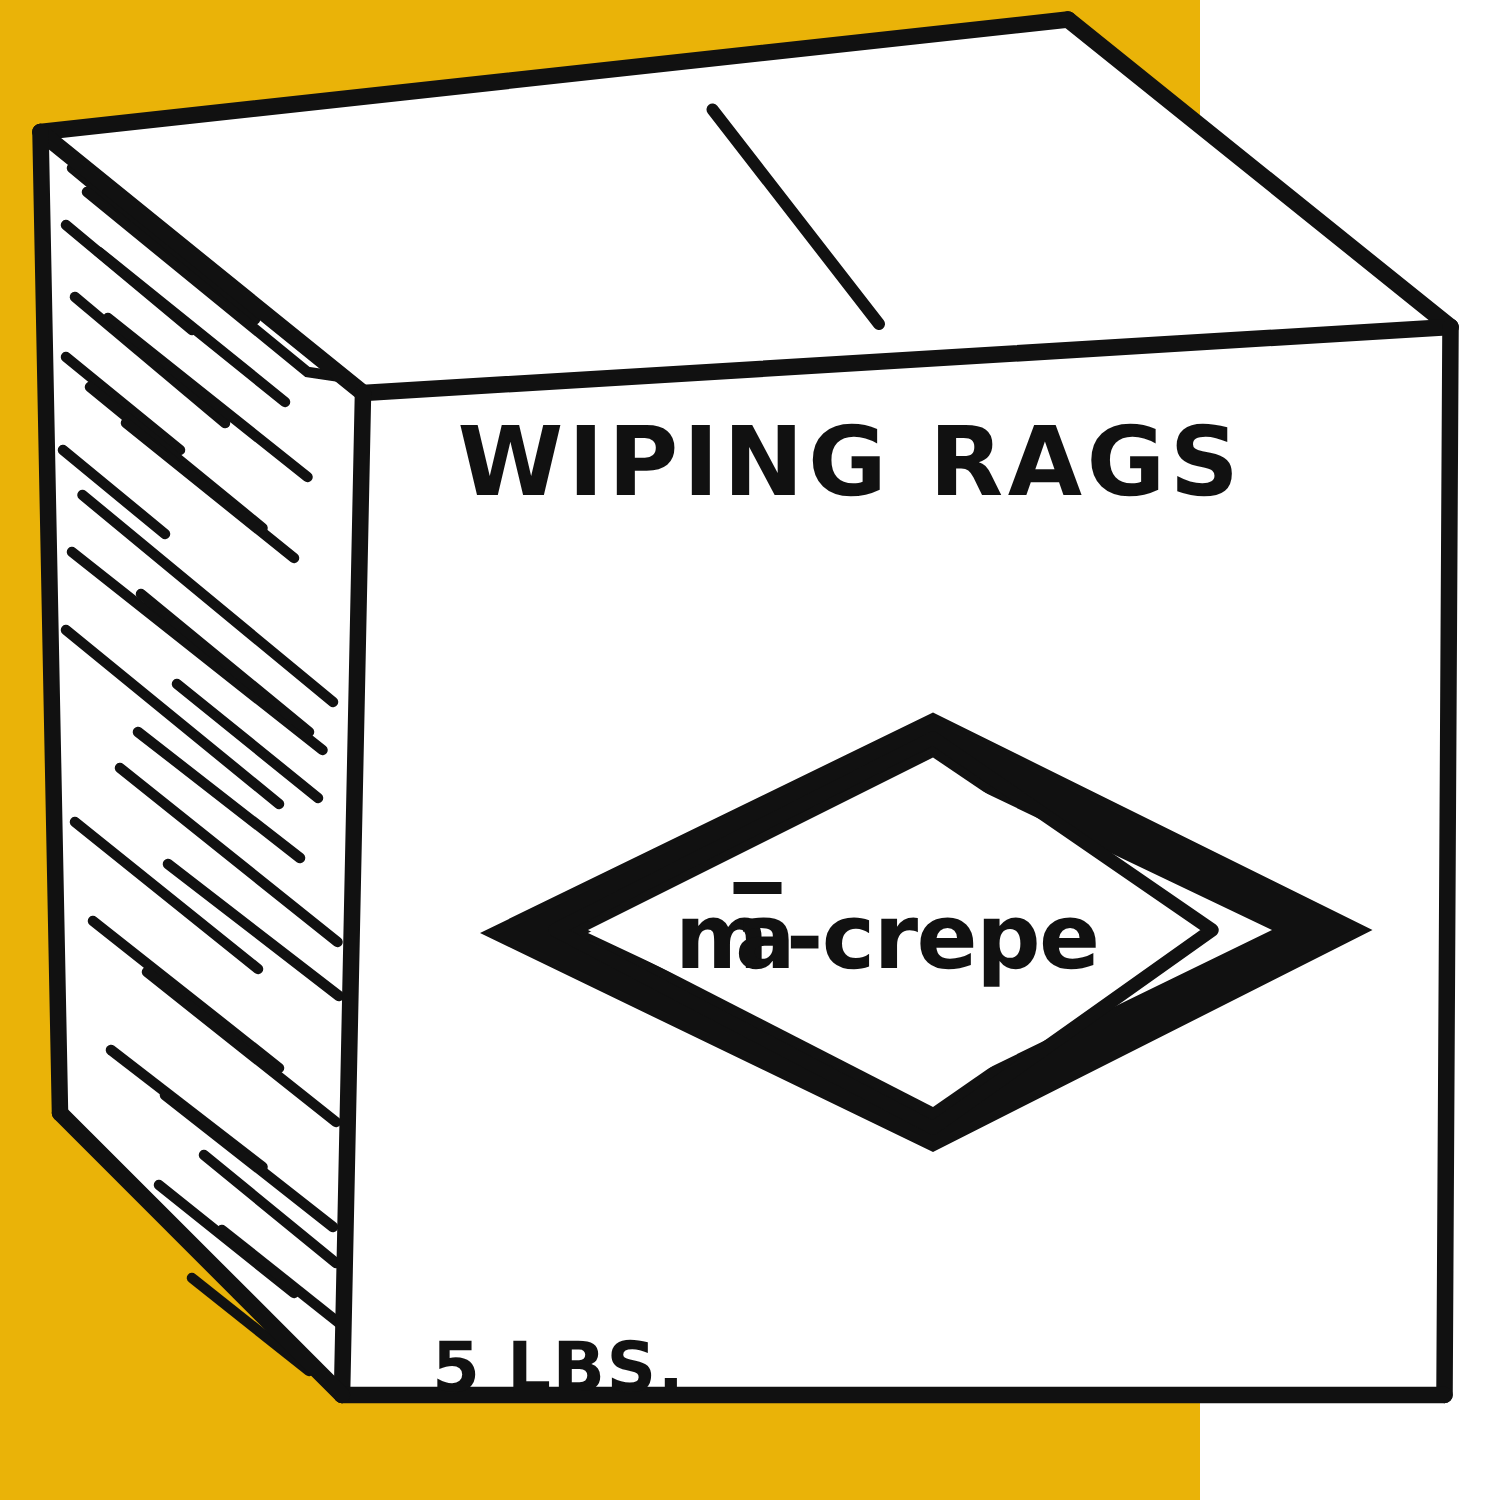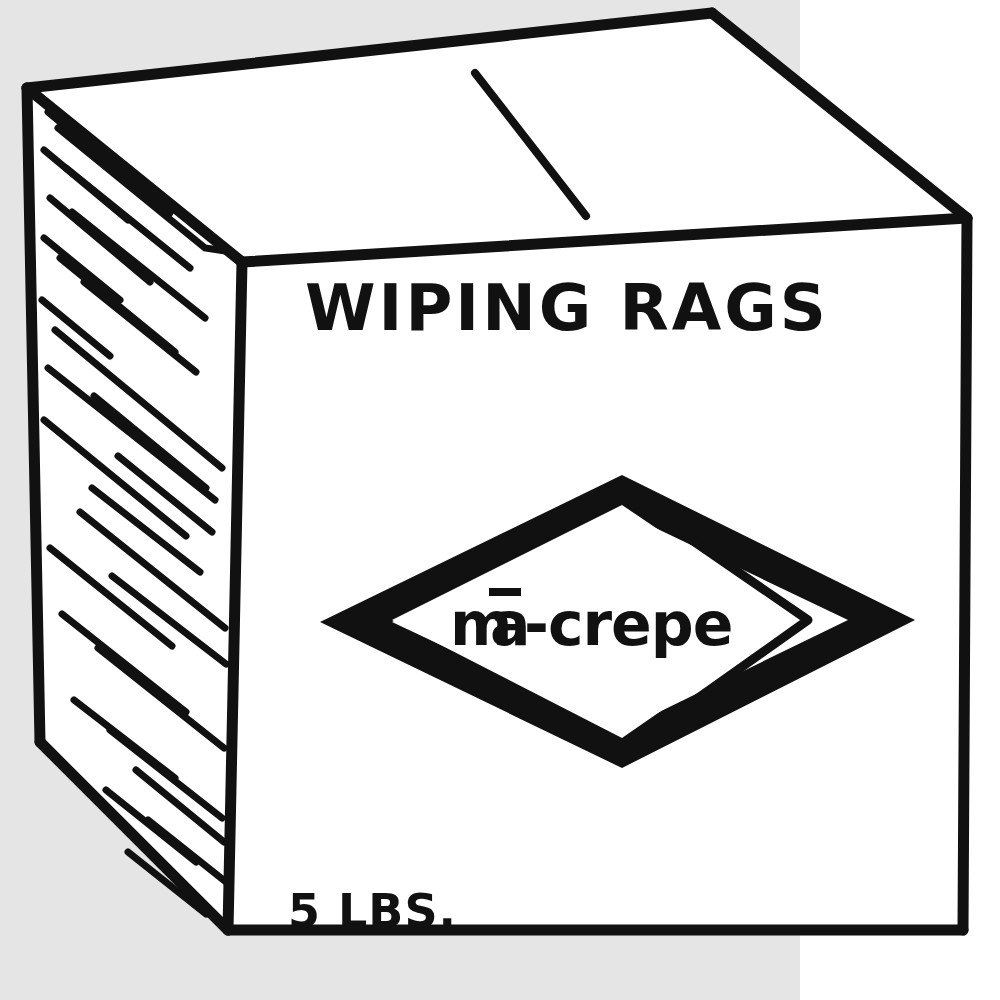--- a/index.html
+++ b/index.html
@@ -11,21 +11,21 @@
   body {
     width: 1000px;
     height: 1000px;
     overflow: hidden;
     font-family: "Liberation Sans", sans-serif;
   }
   #illustration-stage {
     position: relative;
     width: 800px;
     height: 1000px;
-    background: #e5e5e5;
+    background: #eab308;
   }
   #box-svg {
     display: block;
     width: 1000px;
     height: 1000px;
   }
   .ink-stroke {
     fill: none;
     stroke: #111111;
     stroke-linecap: round;

